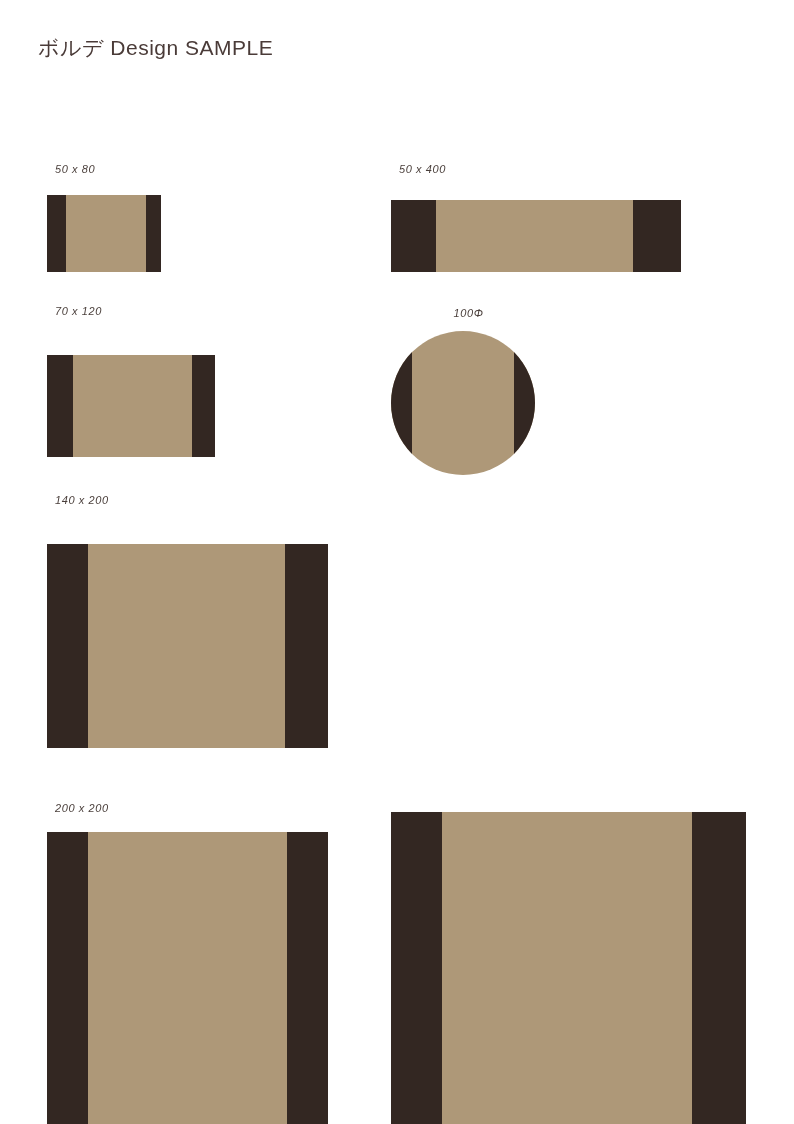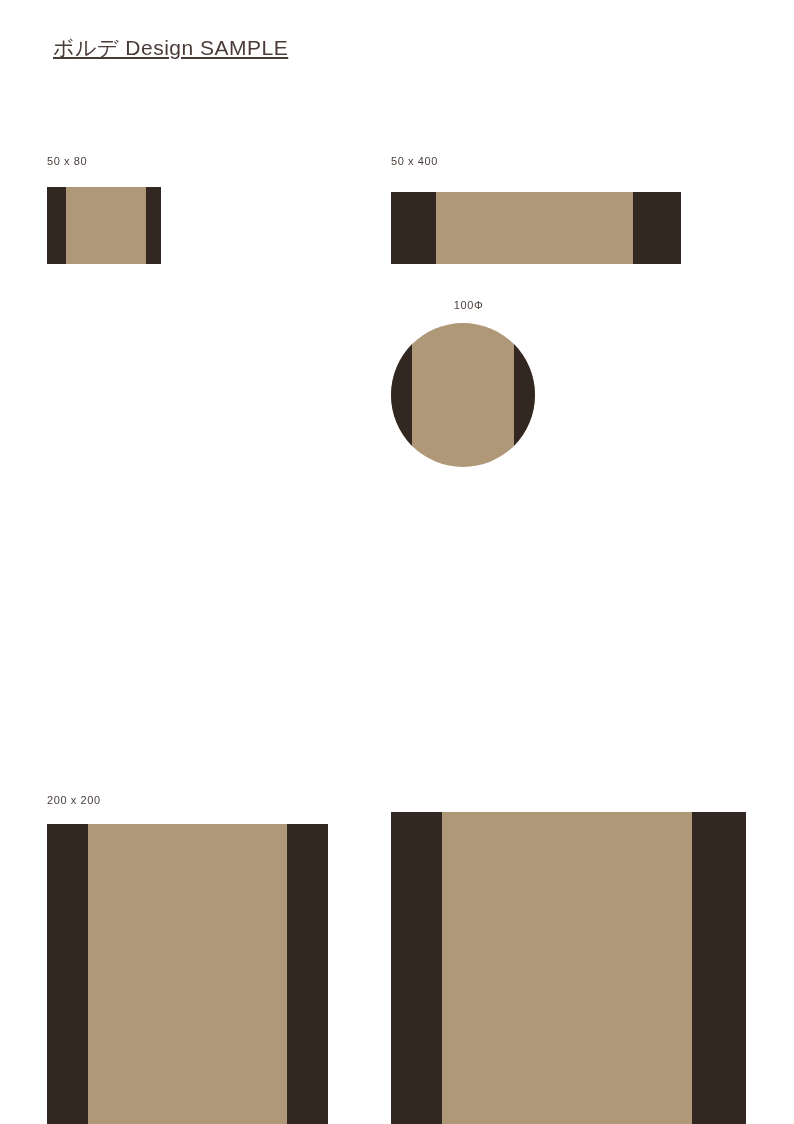--- a/index.html
+++ b/index.html
@@ -19,28 +19,27 @@
 
   .page {
     position: absolute;
     inset: 0;
     background: #ffffff;
   }
 
   
   .page-title {
     position: absolute;
-    left: 53px;
+    left: 38px;
     top: 20px;
     font-size: 21px;
     font-weight: 400;
     letter-spacing: 0.5px;
     color: #4a3b38;
     white-space: nowrap;
-    text-decoration: underline;
   }
 
   .intro {
     position: absolute;
     left: 54px;
     top: 83px;
     font-size: 10.5px;
     line-height: 14px;
     color: #4a3f3b;
     letter-spacing: 0.1px;
@@ -50,23 +49,24 @@
 
   
   .sample {
     position: absolute;
   }
   .sample-label {
     font-size: 11px;
     letter-spacing: 0.6px;
     color: #4a3f3b;
     white-space: nowrap;
-    margin: 0;
+    margin: 8px;
     padding: 0;
     line-height: 12px;
+    font-style: italic;
   }
   .rug {
     position: relative;
     display: block;
     overflow: hidden;
     background: #ae9878;
   }
   .rug .band {
     position: absolute;
     top: 0;
@@ -122,29 +122,43 @@
   </div>
 
   <div class="sample" id="s-50x200">
     <div class="sample-label" style="color: rgb(74, 63, 59);">50 x 400</div>
     <div class="rug" style="background: rgb(174, 152, 120);">
       <span class="band left" style="width: 15.5%; background: rgb(51, 39, 34);"></span>
       <span class="band right" style="width: 16.5%; background: rgb(51, 39, 34);"></span>
     </div>
   </div>
 
+  <div class="sample" id="s-70x120">
+    <div class="sample-label" style="color: rgb(74, 63, 59);">70 x 120</div>
+    <div class="rug" style="background: rgb(174, 152, 120);">
+      <span class="band left" style="width: 15.5%; background: rgb(51, 39, 34);"></span>
+      <span class="band right" style="width: 13.5%; background: rgb(51, 39, 34);"></span>
+    </div>
+  </div>
 
   <div class="sample" id="s-100P">
     <div class="sample-label" style="color: rgb(74, 63, 59); text-align: center;">100Φ</div>
     <div class="rug circle" style="background: rgb(174, 152, 120);">
       <span class="band left" style="width: 14.5%; background: rgb(51, 39, 34);"></span>
       <span class="band right" style="width: 14.5%; background: rgb(51, 39, 34);"></span>
     </div>
   </div>
 
+  <div class="sample" id="s-140x200">
+    <div class="sample-label" style="color: rgb(74, 63, 59);">140 x 200</div>
+    <div class="rug" style="background: rgb(174, 152, 120);">
+      <span class="band left" style="width: 14.6%; background: rgb(51, 39, 34);"></span>
+      <span class="band right" style="width: 15.3%; background: rgb(51, 39, 34);"></span>
+    </div>
+  </div>
 
 
   <div class="sample" id="s-200x200">
     <div class="sample-label" style="color: rgb(74, 63, 59);">200 x 200</div>
     <div class="rug" style="background: rgb(174, 152, 120);">
       <span class="band left" style="width: 14.6%; background: rgb(51, 39, 34);"></span>
       <span class="band right" style="width: 14.6%; background: rgb(51, 39, 34);"></span>
     </div>
   </div>
 

